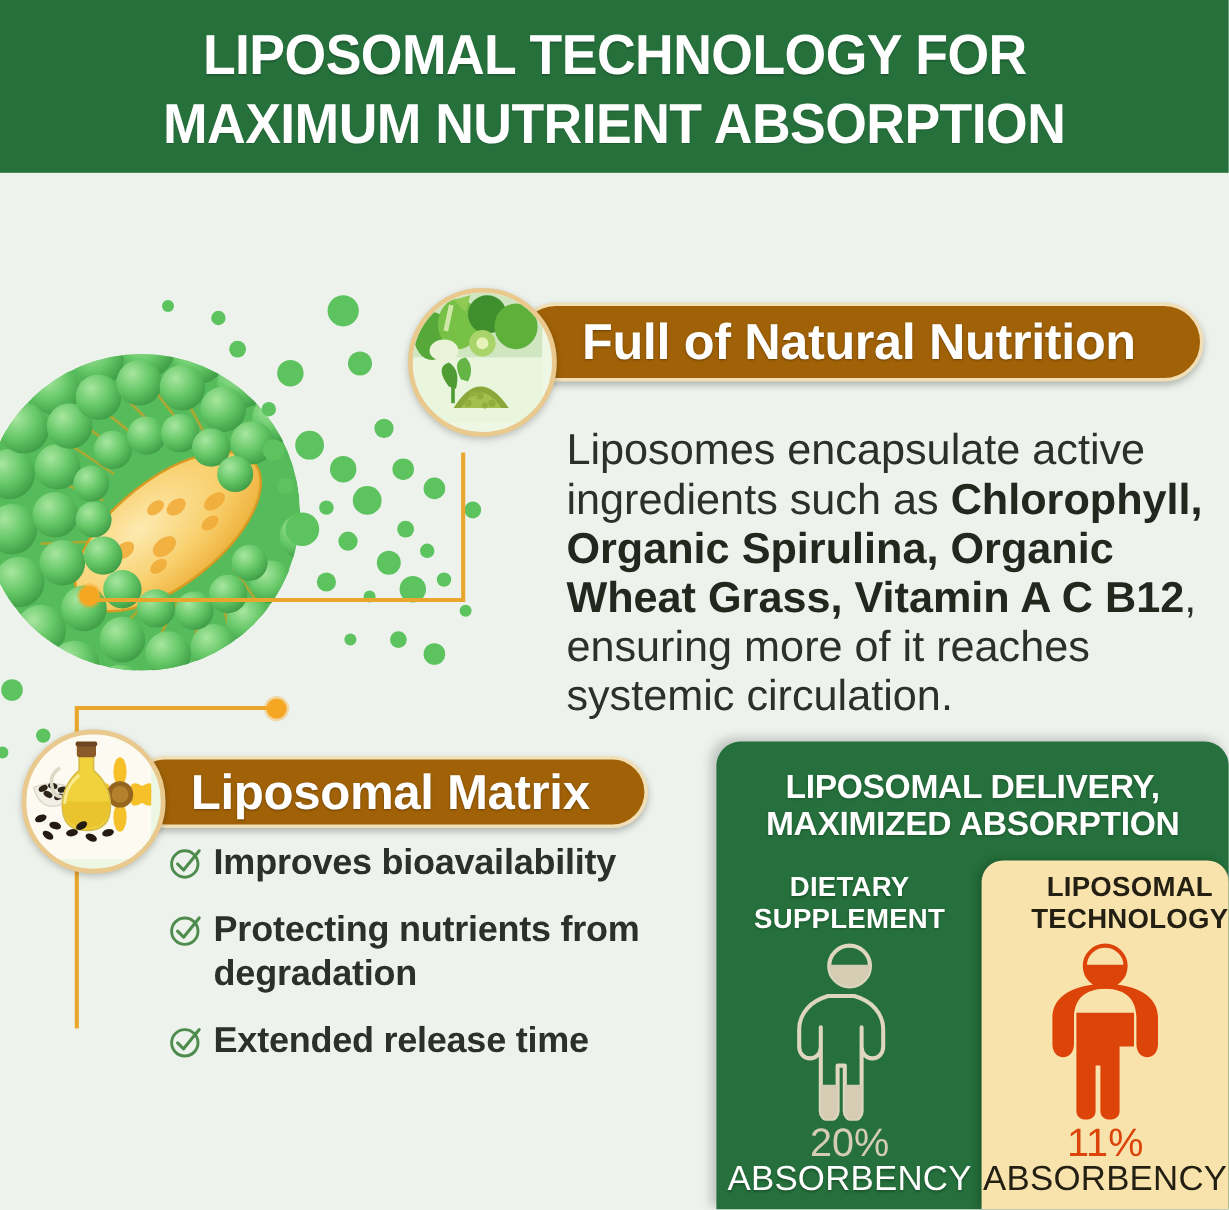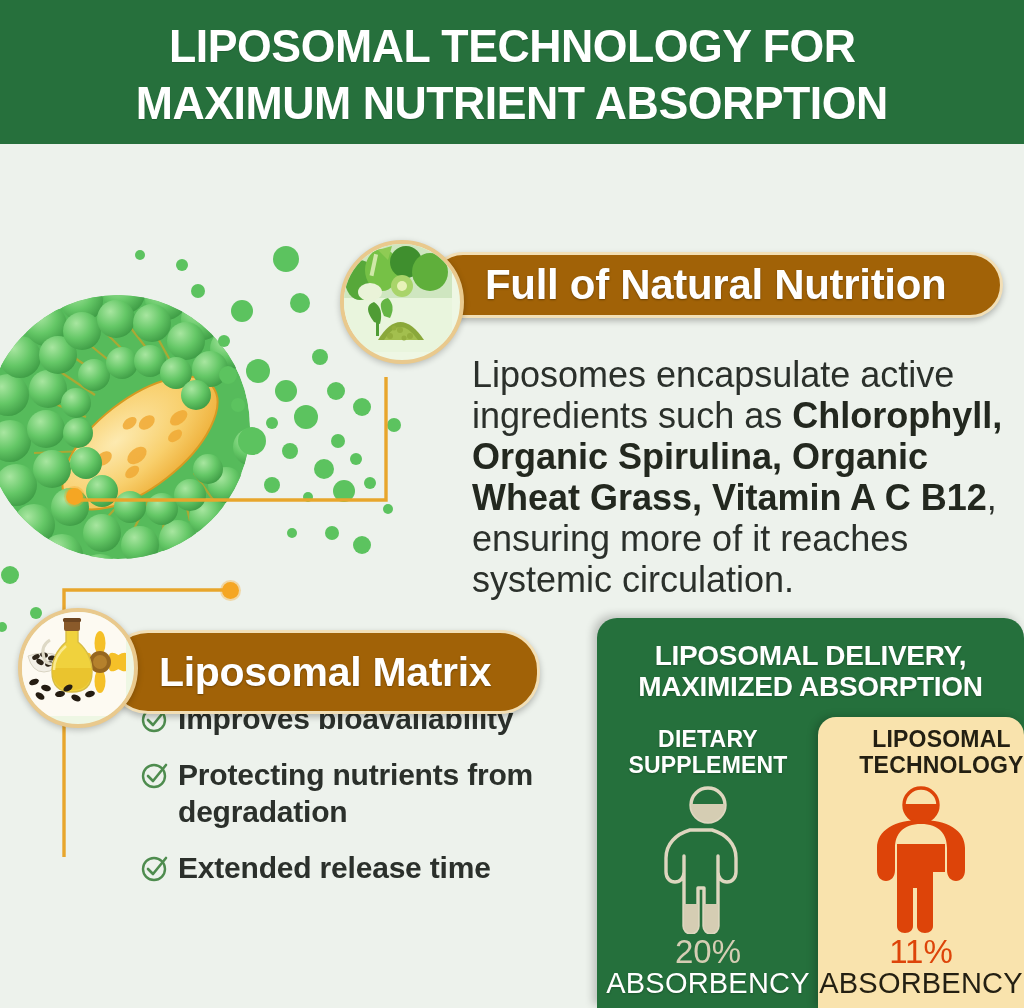--- a/index.html
+++ b/index.html
@@ -61,21 +61,21 @@
   }
   .pill-text{
     color:#ffffff;font-weight:bold;
     font-family:"Liberation Sans",sans-serif;
     letter-spacing:-0.3px;
     white-space:nowrap;
     text-shadow:0 1px 2px rgba(0,0,0,.35);
   }
   #pill-nutrition{left:430px;top:252px;width:573px;height:66px;padding-left:52px;}
   #pill-nutrition .pill-text{font-size:42px;}
-  #pill-matrix{left:108px;top:630px;width:432px;height:84px;padding-left:48px;}
+  #pill-matrix{left:108px;top:630px;width:432px;height:60px;padding-left:48px;}
   #pill-matrix .pill-text{font-size:41px;}
 
   
   .body-copy{
     position:absolute;left:472px;top:326px;width:540px;
     font-size:36px;line-height:41px;color:#2b302b;
     font-family:"Liberation Sans",sans-serif;
     margin-top:28px;
   }
   .body-copy b{font-weight:bold;color:#23281f;}

